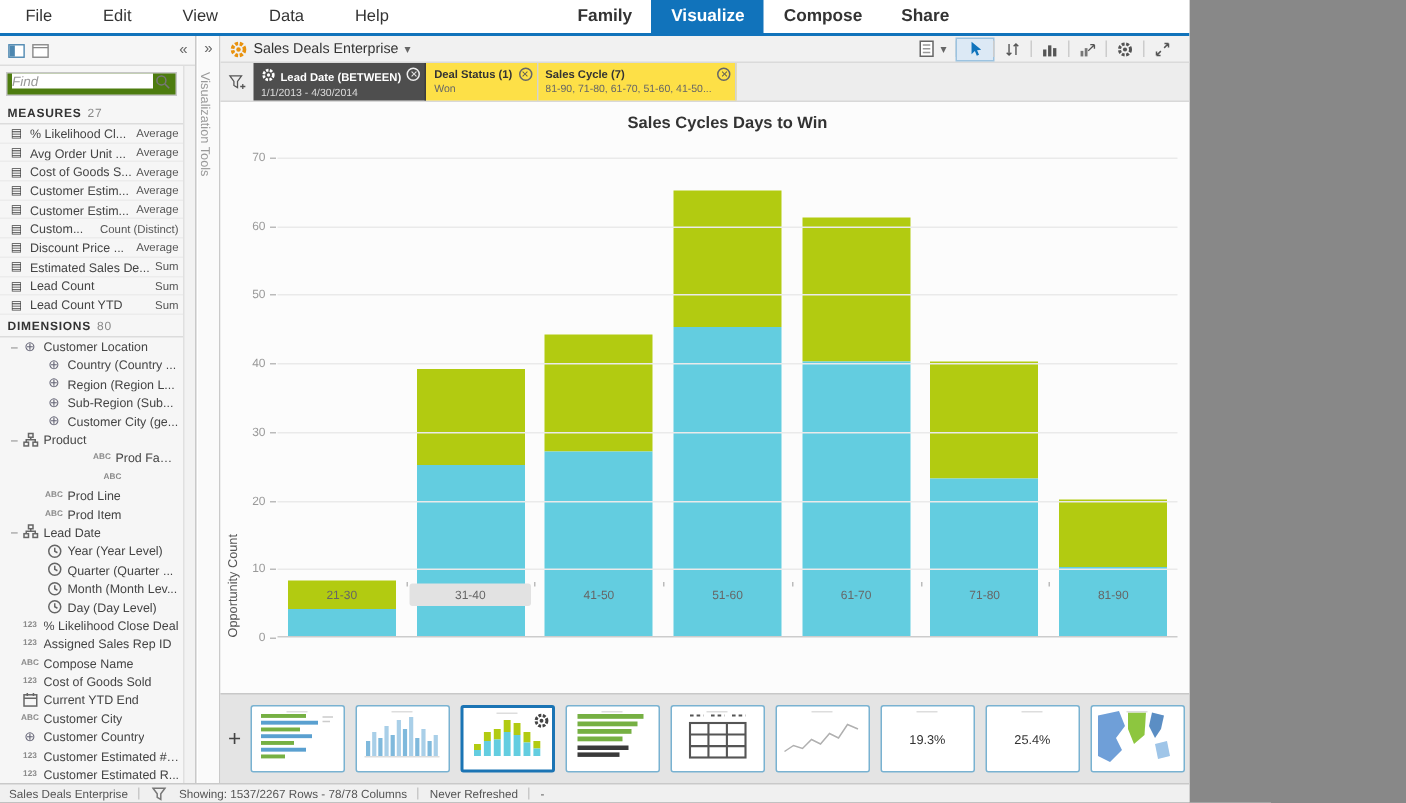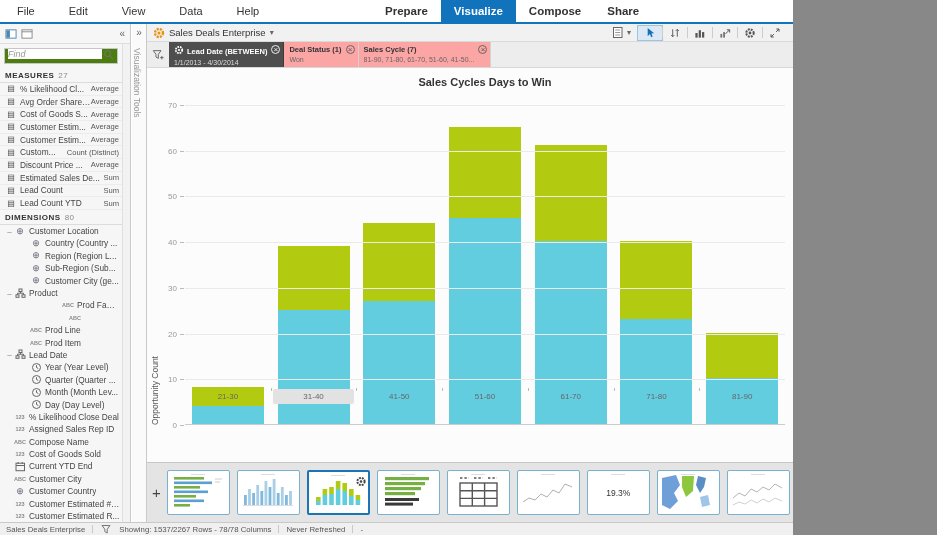--- a/index.html
+++ b/index.html
@@ -57,21 +57,21 @@
   .caret { font-size:8px; color:#666; }
   #toolbar-right { margin-left:auto; display:flex; align-items:center; }
   .tb-btn { display:flex; align-items:center; padding:0 6px; height:14px; }
   .tb-btn.active { background:#dce9f5; outline:1px solid #9cc3e0; }
   .tb-sep { width:1px; height:11px; background:#ccc; }
 
   
   #filter-row { position:absolute; top:42px; left:147px; right:0; height:26px; background:#ededed;
                 border-bottom:1px solid #d8d8d8; display:flex; align-items:stretch; }
   #filter-add { width:22px; display:flex; align-items:center; justify-content:center; }
-  .chip { position:relative; padding:3px 16px 2px 5px; border-right:1px solid #d2d2d2; background:#fca5a5; }
+  .chip { position:relative; padding:3px 16px 2px 5px; border-right:1px solid #d2d2d2; background:#fde047; }
   .chip .t { font-size:7.5px; font-weight:bold; color:#333; display:flex; align-items:center; gap:3px; white-space:nowrap; }
   .chip .v { font-size:7px; color:#666; margin-top:2px; white-space:nowrap; overflow:hidden; text-overflow:ellipsis; }
   .chip.dark { background:#4e4e4e; border-right-color:#3c3c3c; }
   .chip.dark .t { color:#fff; } .chip.dark .v { color:#ddd; }
   .chip-close { position:absolute; top:3px; right:3px; width:9px; height:9px; border:1px solid #666; border-radius:50%;
                 font-size:8px; line-height:7px; text-align:center; color:#555; background:transparent; }
   .chip.dark .chip-close { border-color:#eee; color:#eee; }
 
   
   #chart-panel { position:absolute; top:68px; left:147px; right:0; height:394px; background:#fcfcfc; }
@@ -118,21 +118,21 @@
 
   <div id="menubar">
     <div id="menu-items" style="display: flex;">
         <div class="menu-item">File</div>
         <div class="menu-item">Edit</div>
         <div class="menu-item">View</div>
         <div class="menu-item">Data</div>
         <div class="menu-item">Help</div>
       </div>
     <div id="tabs">
-        <div class="tab">Prepare</div>
+        <div class="tab">Family</div>
         <div class="tab active">Visualize</div>
         <div class="tab">Compose</div>
         <div class="tab">Share</div>
       </div>
   </div>
 
   <div id="sidebar">
     <div class="sb-header">
       <span class="ico">
           <svg width="13" height="12" viewBox="0 0 13 12" xmlns="http://www.w3.org/2000/svg">
@@ -166,21 +166,21 @@
           <span class="ico">
             <span class="mico">▤</span>
           </span>
           <span class="nm">% Likelihood Cl...</span>
           <span class="ag">Average</span>
         </div>
         <div class="m-row">
           <span class="ico">
             <span class="mico">▤</span>
           </span>
-          <span class="nm">Avg Order Share ...</span>
+          <span class="nm">Avg Order Unit ...</span>
           <span class="ag">Average</span>
         </div>
         <div class="m-row">
           <span class="ico">
             <span class="mico">▤</span>
           </span>
           <span class="nm">Cost of Goods S...</span>
           <span class="ag">Average</span>
         </div>
         <div class="m-row">
@@ -722,20 +722,23 @@
         </div>
         <div class="thumb">
           <div><svg width="56" height="38" viewBox="0 0 56 38" xmlns="http://www.w3.org/2000/svg">
               <polyline points="3,30 9,26 15,28 21,22 27,25 33,18 39,21 45,12 52,15" fill="none" stroke="#b0b0b0"></polyline>
             </svg></div>
         </div>
         <div class="thumb">
           <div class="kpi">19.3%</div>
         </div>
         <div class="thumb">
+          <div class="kpi">25.4%</div>
+        </div>
+        <div class="thumb">
           <div><svg width="56" height="40" viewBox="0 0 56 40" xmlns="http://www.w3.org/2000/svg">
               <path d="M2 7 L16 4 L20 14 L14 22 L18 30 L10 38 L2 34 Z" fill="#6f9fd8"></path>
               <path d="M22 5 L34 5 L33 20 L26 26 L22 16 Z" fill="#8dc63f"></path>
               <path d="M38 5 L46 7 L44 16 L40 22 L36 14 Z" fill="#5b8ec4"></path>
               <path d="M40 26 L48 24 L50 34 L42 36 Z" fill="#9fc5e8"></path>
             </svg></div>
         </div>
         <div class="thumb">
           <div><svg width="56" height="38" viewBox="0 0 56 38" xmlns="http://www.w3.org/2000/svg">
               <polyline points="3,26 9,21 15,24 21,17 27,20 33,15 39,18 45,12 52,16" fill="none" stroke="#b5b5b5"></polyline>

